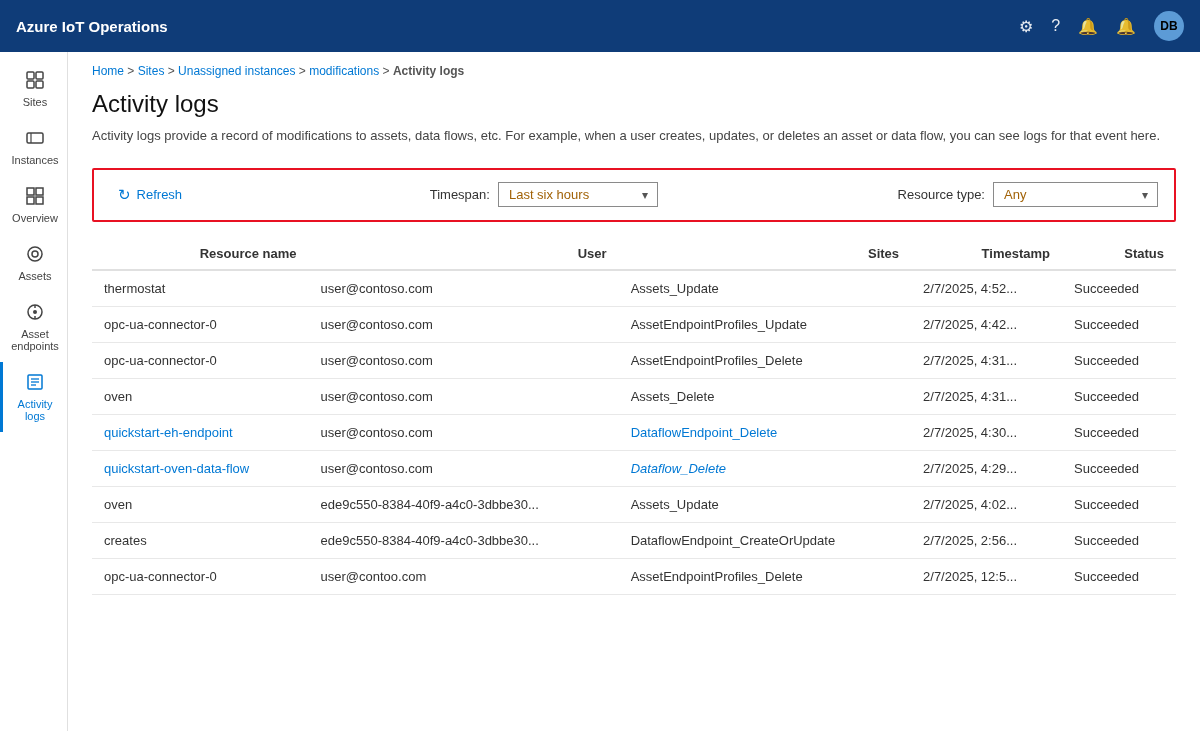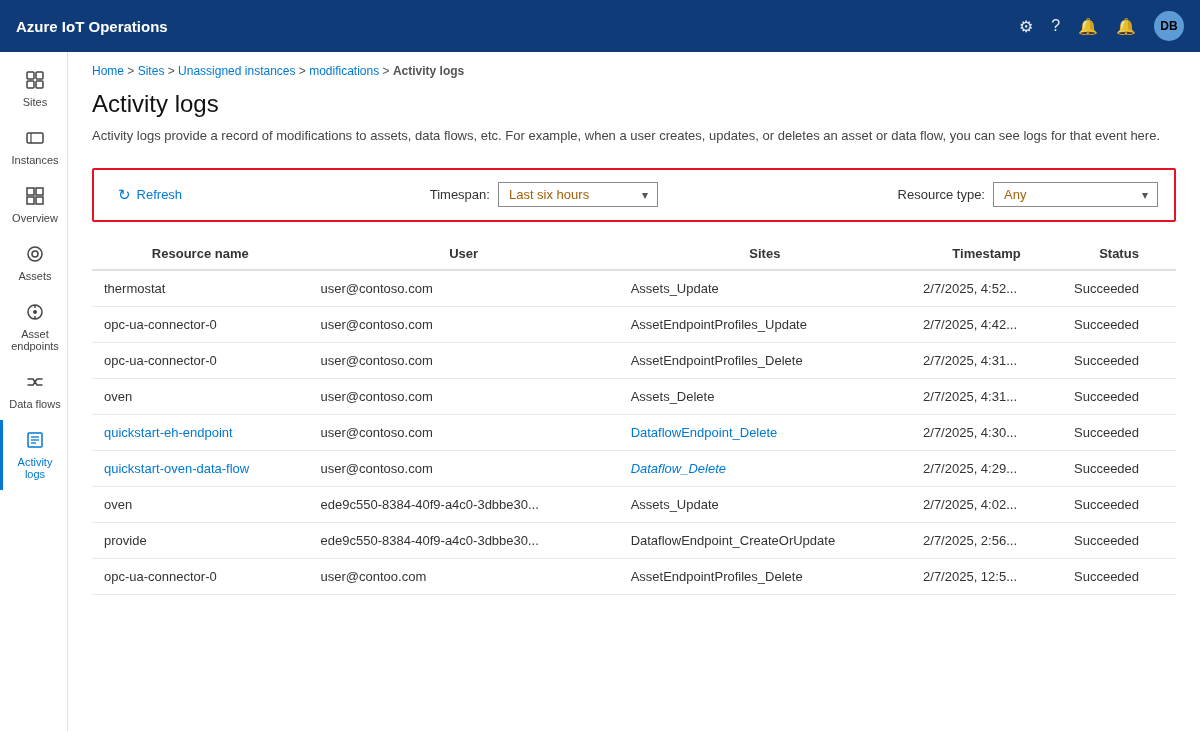--- a/index.html
+++ b/index.html
@@ -184,21 +184,21 @@
 
     
     .table-container {
       padding: 0 24px;
     }
     table {
       width: 100%;
       border-collapse: collapse;
     }
     th {
-      text-align: center;
+      text-align: right;
       font-weight: 600;
       font-size: 13px;
       color: #333;
       padding: 8px 12px;
       border-bottom: 2px solid #e0e0e0;
     }
     td {
       padding: 10px 12px;
       font-size: 13px;
       color: #333;
@@ -275,29 +275,20 @@
     <div class="sidebar-item">
       <span class="sidebar-icon">
         <svg width="20" height="20" viewBox="0 0 20 20" fill="none">
             <circle cx="10" cy="10" r="7" stroke="#444" stroke-width="1.5"></circle>
             <circle cx="10" cy="10" r="2" fill="#444"></circle>
             <line x1="10" y1="3" x2="10" y2="6" stroke="#444" stroke-width="1.5"></line>
             <line x1="10" y1="14" x2="10" y2="17" stroke="#444" stroke-width="1.5"></line>
           </svg>
       </span>
       <span>Asset endpoints</span>
-    </div>
-    <div class="sidebar-item">
-      <span class="sidebar-icon">
-        <svg width="20" height="20" viewBox="0 0 20 20" fill="none">
-            <path d="M3 7h5l2 3 2-3h5" stroke="#444" stroke-width="1.5" stroke-linecap="round" stroke-linejoin="round"></path>
-            <path d="M3 13h5l2-3 2 3h5" stroke="#444" stroke-width="1.5" stroke-linecap="round" stroke-linejoin="round"></path>
-          </svg>
-      </span>
-      <span>Data flows</span>
     </div>
     <div class="sidebar-item active">
       <span class="sidebar-icon">
         <svg width="20" height="20" viewBox="0 0 20 20" fill="none">
             <rect x="3" y="3" width="14" height="14" rx="1" stroke="#0078d4" stroke-width="1.5"></rect>
             <line x1="6" y1="7" x2="14" y2="7" stroke="#0078d4" stroke-width="1.3"></line>
             <line x1="6" y1="10" x2="14" y2="10" stroke="#0078d4" stroke-width="1.3"></line>
             <line x1="6" y1="13" x2="11" y2="13" stroke="#0078d4" stroke-width="1.3"></line>
           </svg>
       </span>
@@ -409,21 +400,21 @@
               <td>Succeeded</td>
             </tr>
             <tr>
               <td>oven</td>
               <td>ede9c550-8384-40f9-a4c0-3dbbe30...</td>
               <td>Assets_Update</td>
               <td>2/7/2025, 4:02...</td>
               <td>Succeeded</td>
             </tr>
             <tr>
-              <td>provide</td>
+              <td>creates</td>
               <td>ede9c550-8384-40f9-a4c0-3dbbe30...</td>
               <td>DataflowEndpoint_CreateOrUpdate</td>
               <td>2/7/2025, 2:56...</td>
               <td>Succeeded</td>
             </tr>
             <tr>
               <td>opc-ua-connector-0</td>
               <td>user@contoo.com</td>
               <td>AssetEndpointProfiles_Delete</td>
               <td>2/7/2025, 12:5...</td>

